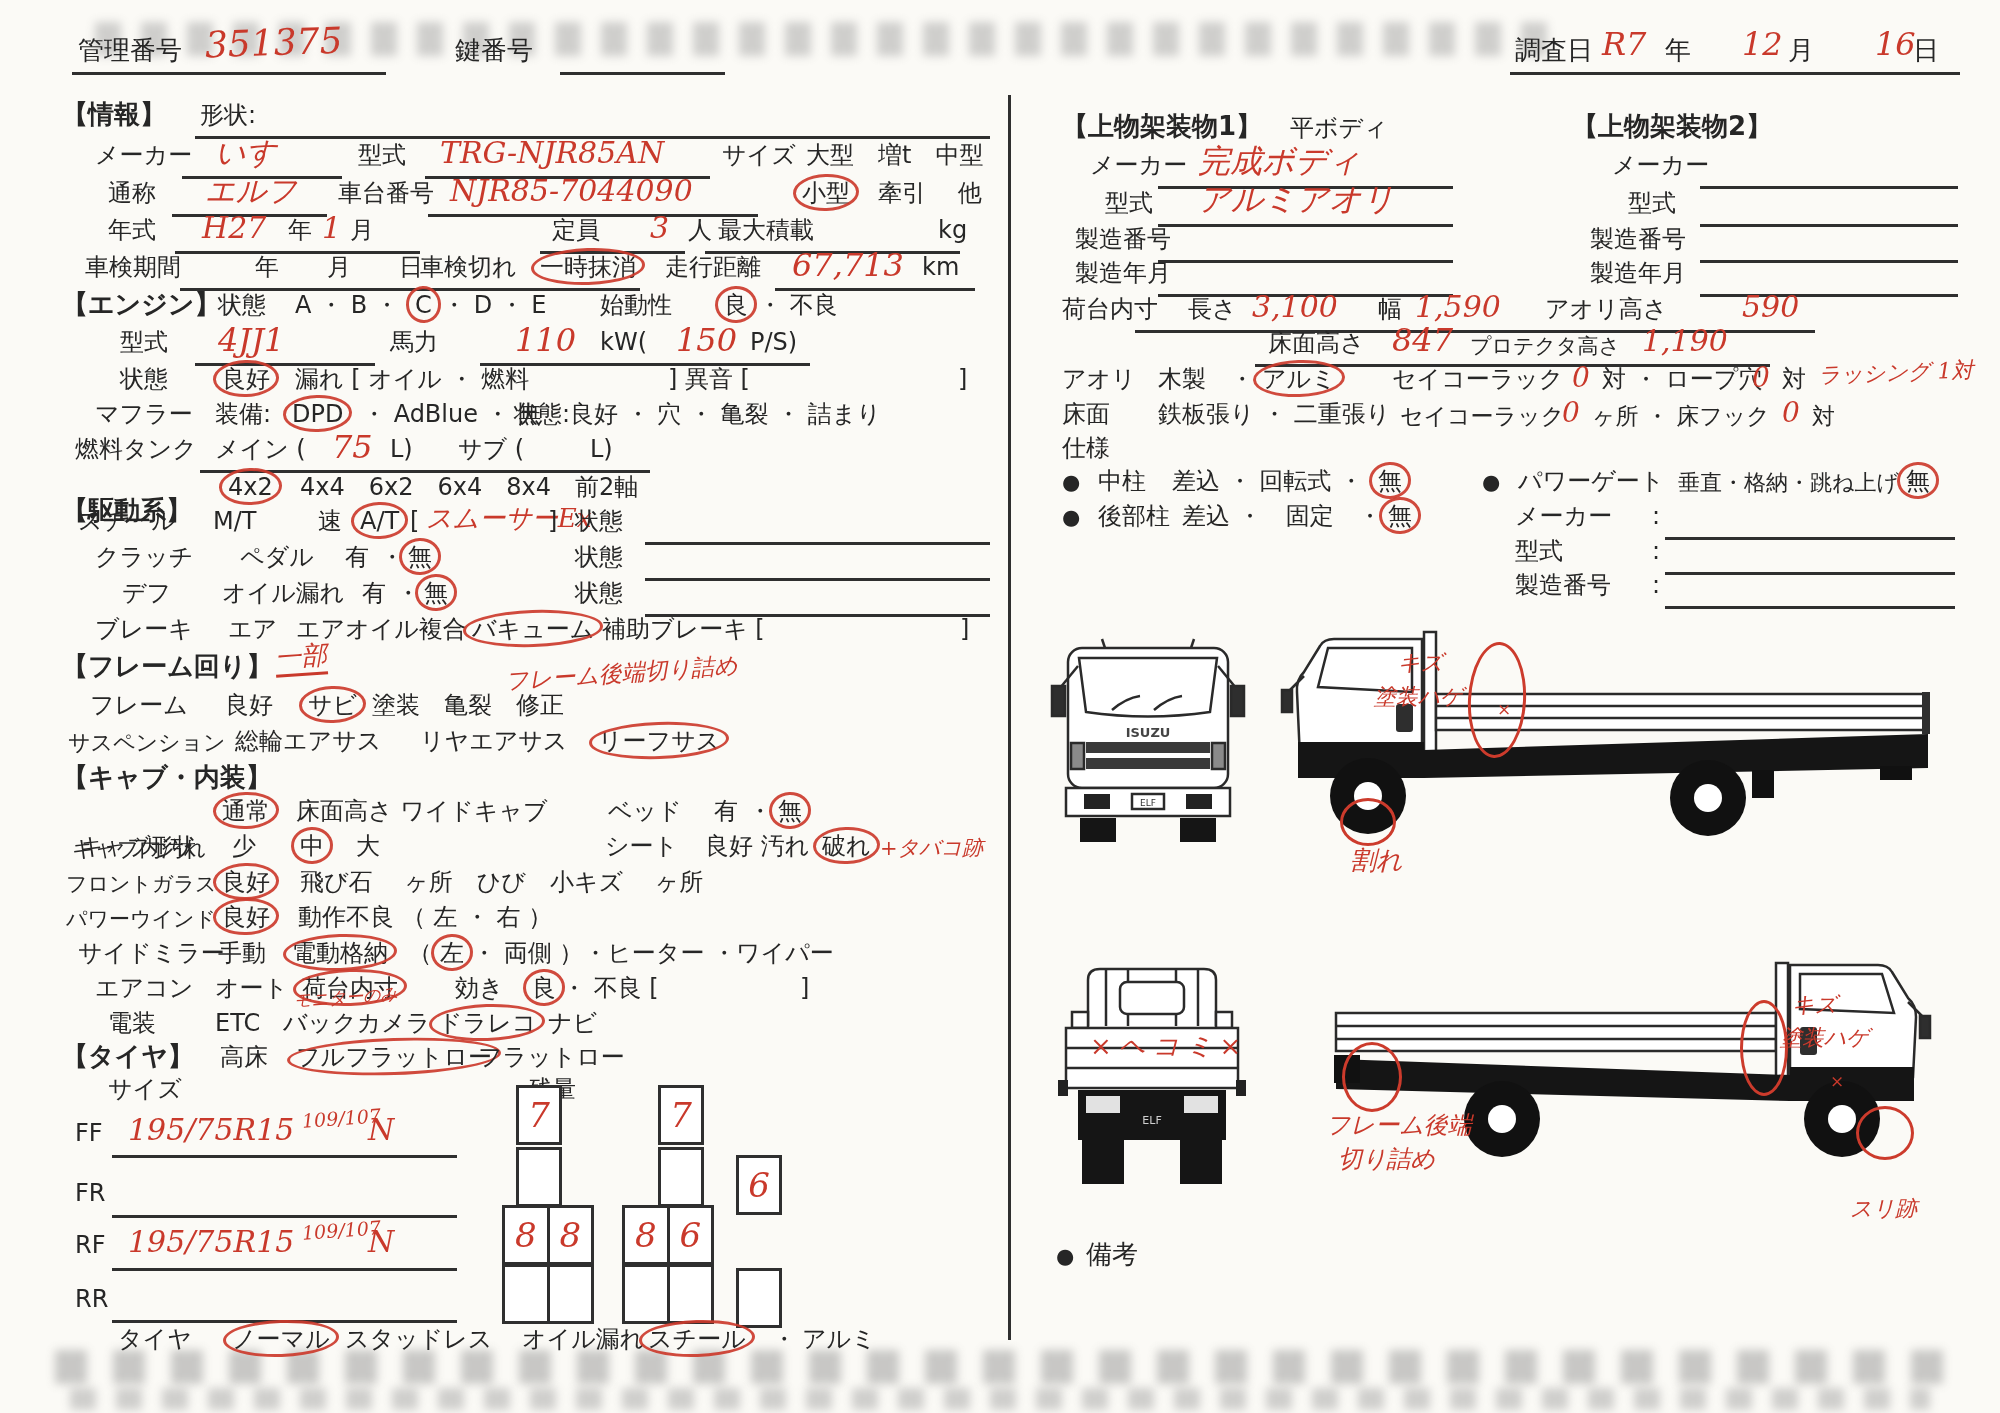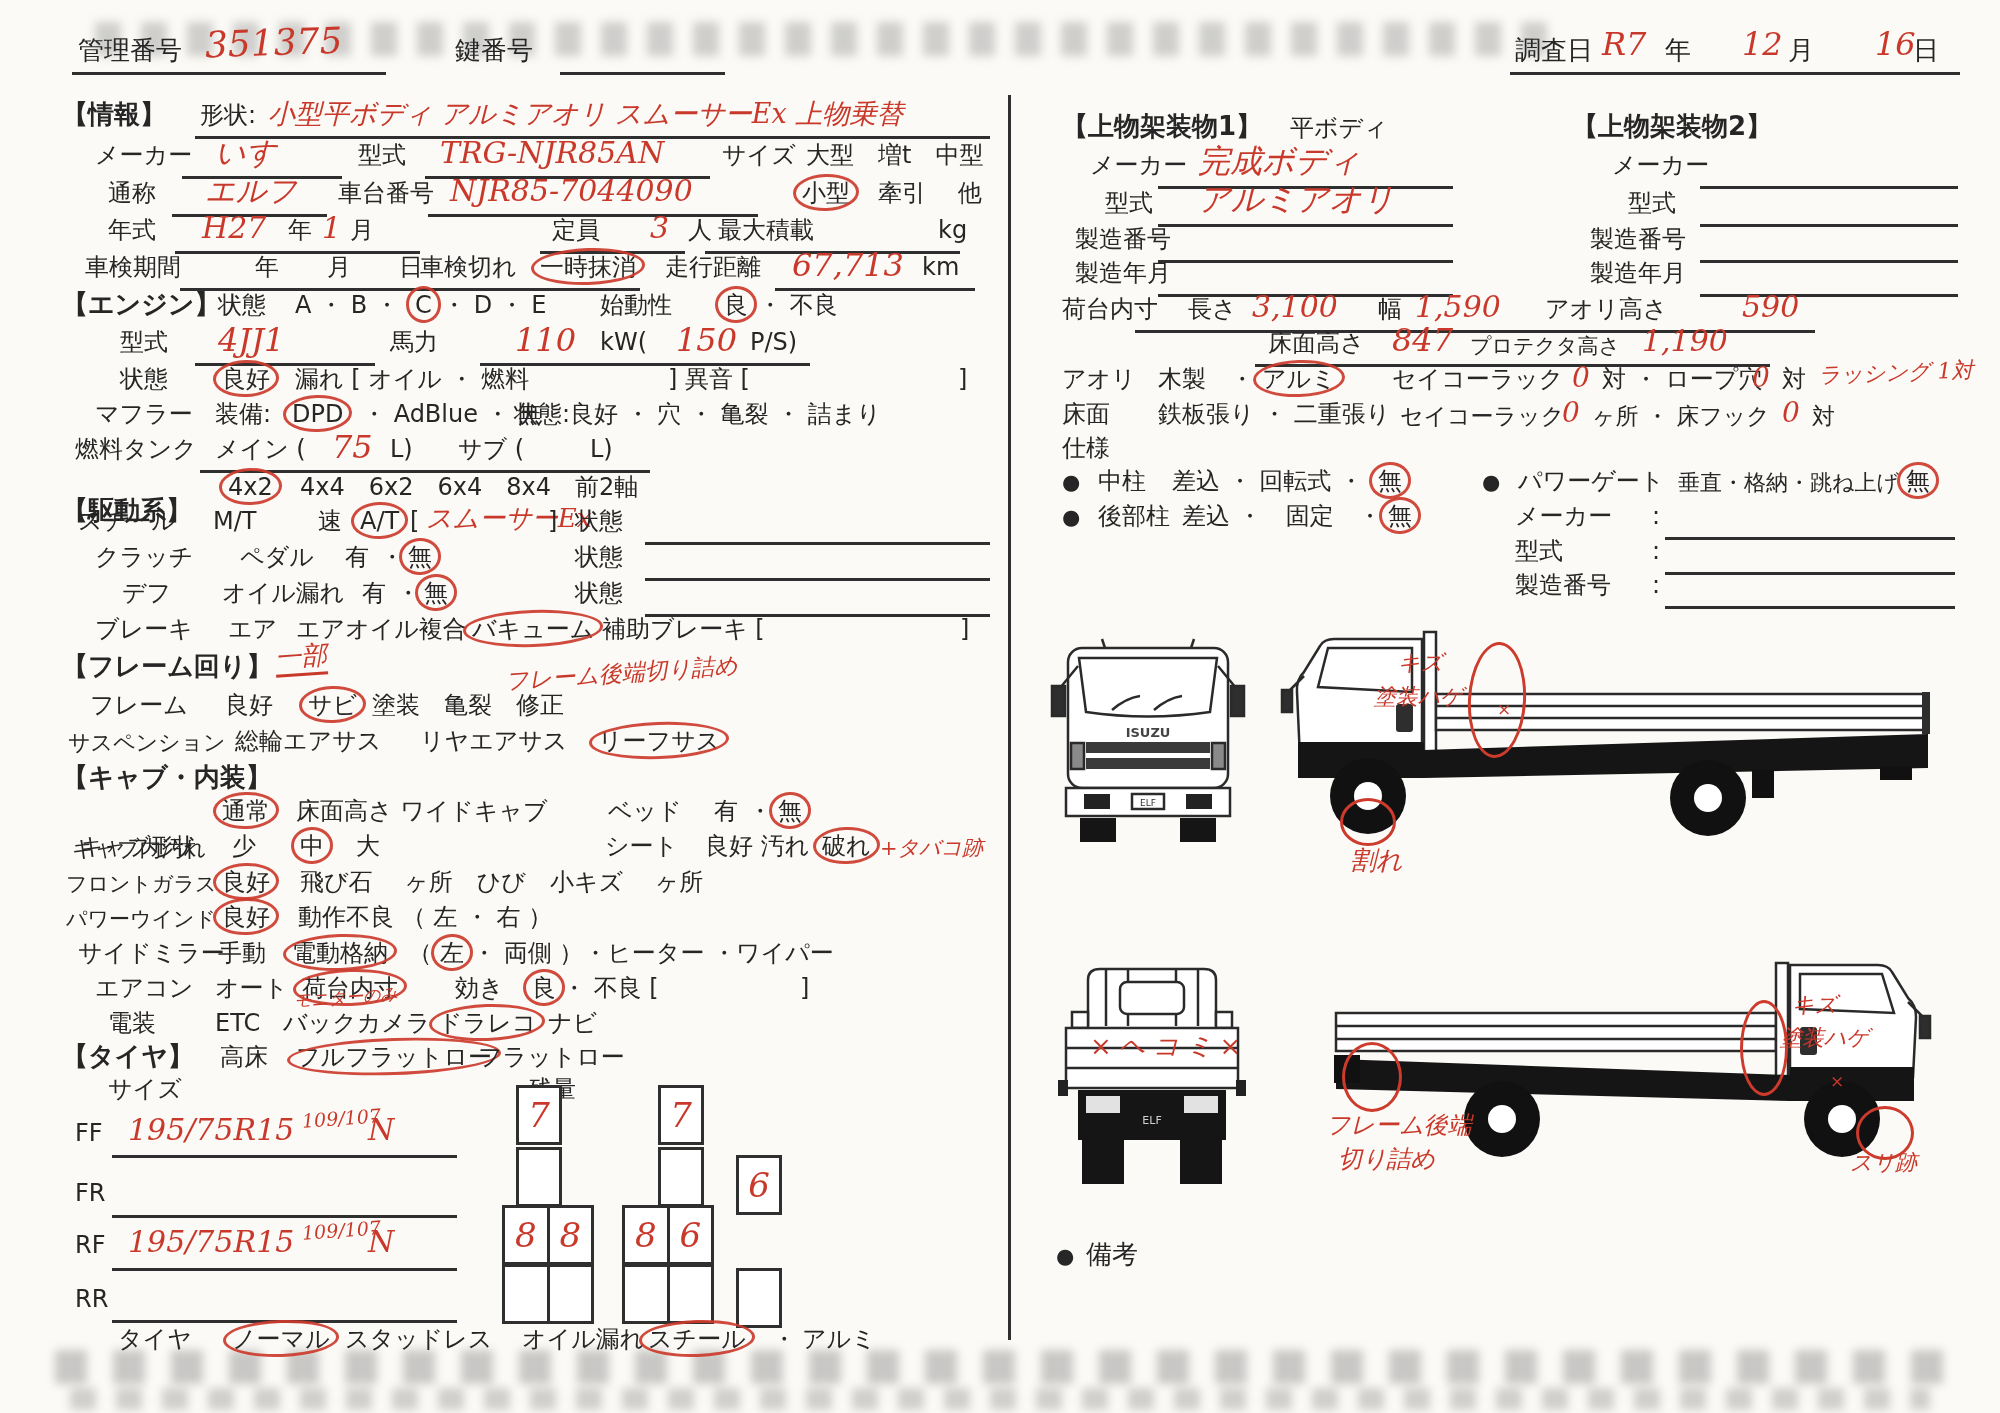--- a/index.html
+++ b/index.html
@@ -53,21 +53,20 @@
   <span class="t hw fs32" style="left:1742px;top:26px">12</span>
   <span class="t fs26" style="left:1788px;top:36px">月</span>
   <span class="t hw fs32" style="left:1875px;top:26px">16</span>
   <span class="t fs26" style="left:1913px;top:36px">日</span>
   <div class="ln" style="left:1510px;top:72px;width:450px"></div>
 
   <div class="vln" style="left:1008px;top:95px;height:1245px"></div>
 
   <span class="t b" style="left:62px;top:100px">【情報】</span>
   <span class="t" style="left:200px;top:102px">形状:</span>
-  <span class="t hw fs27" style="left:268px;top:98px">小型平ボディ アルミアオリ スムーサーEx 上物乗替</span>
   <div class="ln" style="left:195px;top:136px;width:795px"></div>
 
   <span class="t" style="left:95px;top:142px">メーカー</span>
   <span class="t hw fs30" style="left:215px;top:136px">いすゞ</span>
   <span class="t" style="left:358px;top:142px">型式</span>
   <span class="t hw fs30" style="left:440px;top:136px">TRG-NJR85AN</span>
   <span class="t" style="left:722px;top:142px">サイズ</span>
   <span class="t" style="left:806px;top:142px">大型　増t　中型</span>
   <div class="ln" style="left:182px;top:176px;width:160px"></div>
   <div class="ln" style="left:425px;top:176px;width:285px"></div>
@@ -496,18 +495,18 @@
 
   <div class="oval" style="left:1342px;top:1042px;width:54px;height:64px"></div>
   <span class="t nt fs24" style="left:1326px;top:1112px">フレーム後端</span>
   <span class="t nt fs24" style="left:1338px;top:1146px">切り詰め</span>
 
   <div class="oval" style="left:1740px;top:1000px;width:42px;height:90px"></div>
   <span class="t nt fs22" style="left:1792px;top:992px">キズ</span>
   <span class="t nt fs22" style="left:1780px;top:1025px">塗装ハゲ</span>
   <span class="t nt fs17" style="left:1830px;top:1072px">×</span>
   <div class="oval" style="left:1856px;top:1106px;width:52px;height:48px"></div>
-  <span class="t nt fs22" style="left:1850px;top:1150px">スリ跡</span>
+  <span class="t nt fs22" style="left:1850px;top:1196px">スリ跡</span>
 
   <span class="t fs21" style="left:1056px;top:1244px">●</span>
   <span class="t fs26" style="left:1086px;top:1240px">備考</span>
 
 </div>
 
 </body></html>

